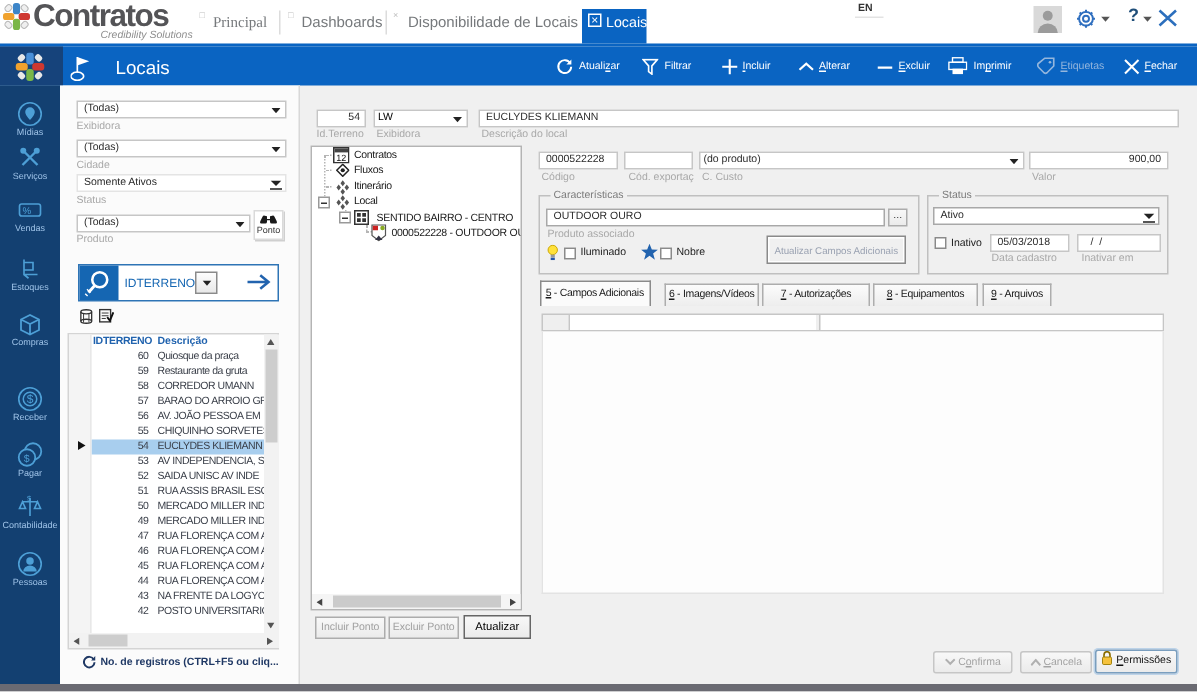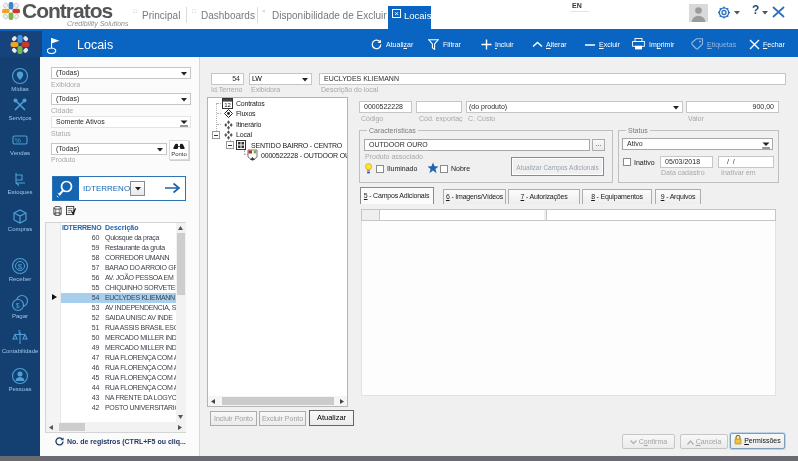--- a/index.html
+++ b/index.html
@@ -41,27 +41,27 @@
 <g fill="#efefef" stroke="#b5b5b5" stroke-width="0.7">
 <rect x="1.3" y="1.6" width="5" height="4" rx="1.8" transform="rotate(-45 3.8 3.6)"></rect>
 <rect x="12.7" y="1.6" width="5" height="4" rx="1.8" transform="rotate(45 15.2 3.6)"></rect>
 <rect x="1.3" y="13.4" width="5" height="4" rx="1.8" transform="rotate(45 3.8 15.4)"></rect>
 <rect x="12.7" y="13.4" width="5" height="4" rx="1.8" transform="rotate(-45 15.2 15.4)"></rect>
 </g>
 </svg>
 <div class="abs" style="left:22px; top:-1px; font-size:21px; font-weight:bold; color:#545457; letter-spacing:-1px;">Contratos</div>
 <div class="abs" style="left:67px; top:20px; font-size:7px; font-style:italic; color:#8f8f8f;">Credibility Solutions</div>
 <div class="abs tabico" style="left:133px; top:8px;">□</div>
-<div class="abs tabtxt" style="left:142px; top:10px;">Principal</div>
+<div class="abs tabtxt" style="left:142px; top:10px;font-family:Liberation Serif, serif;">Principal</div>
 <div class="abs tabsep" style="left:186px;"></div>
 <div class="abs tabico" style="left:192px; top:8px;">□</div>
 <div class="abs tabtxt" style="left:201px; top:10px;text-align:right;">Dashboards</div>
 <div class="abs tabsep" style="left:257px;"></div>
 <div class="abs tabico" style="left:262px; top:8px;">×</div>
-<div class="abs tabtxt" style="left:272px; top:10px;">Disponibilidade de Excluir</div>
+<div class="abs tabtxt" style="left:272px; top:10px;">Disponibilidade de Locais</div>
 <div class="abs" style="left:388px; top:6px; width:43px; height:23px; background:#0A64C2;"></div>
 <div class="abs" style="left:392px; top:9px; width:9px; height:9px; border:1px solid #fff; color:#fff; font-size:8px; line-height:7px; text-align:center;">×</div>
 <div class="abs" style="left:404px; top:10px; font-size:9.5px; color:#fff;">Locais</div>
 <div class="abs" style="left:572px; top:2px; font-size:7px; font-weight:bold; color:#333;">EN</div>
 <div class="abs" style="left:570px; top:11px; width:19px; height:1px; background:#E3E3E3;"></div>
 <div class="abs" style="left:689px; top:4px; width:19px; height:18px; background:#D9D9D9;">
   <svg width="19" height="18">
       <circle cx="9.5" cy="6.5" r="3.3" fill="#9b9b9b"></circle>
       <path d="M2.8 18 a6.7 6.3 0 0 1 13.4 0 Z" fill="#9b9b9b"></path>
     </svg>

